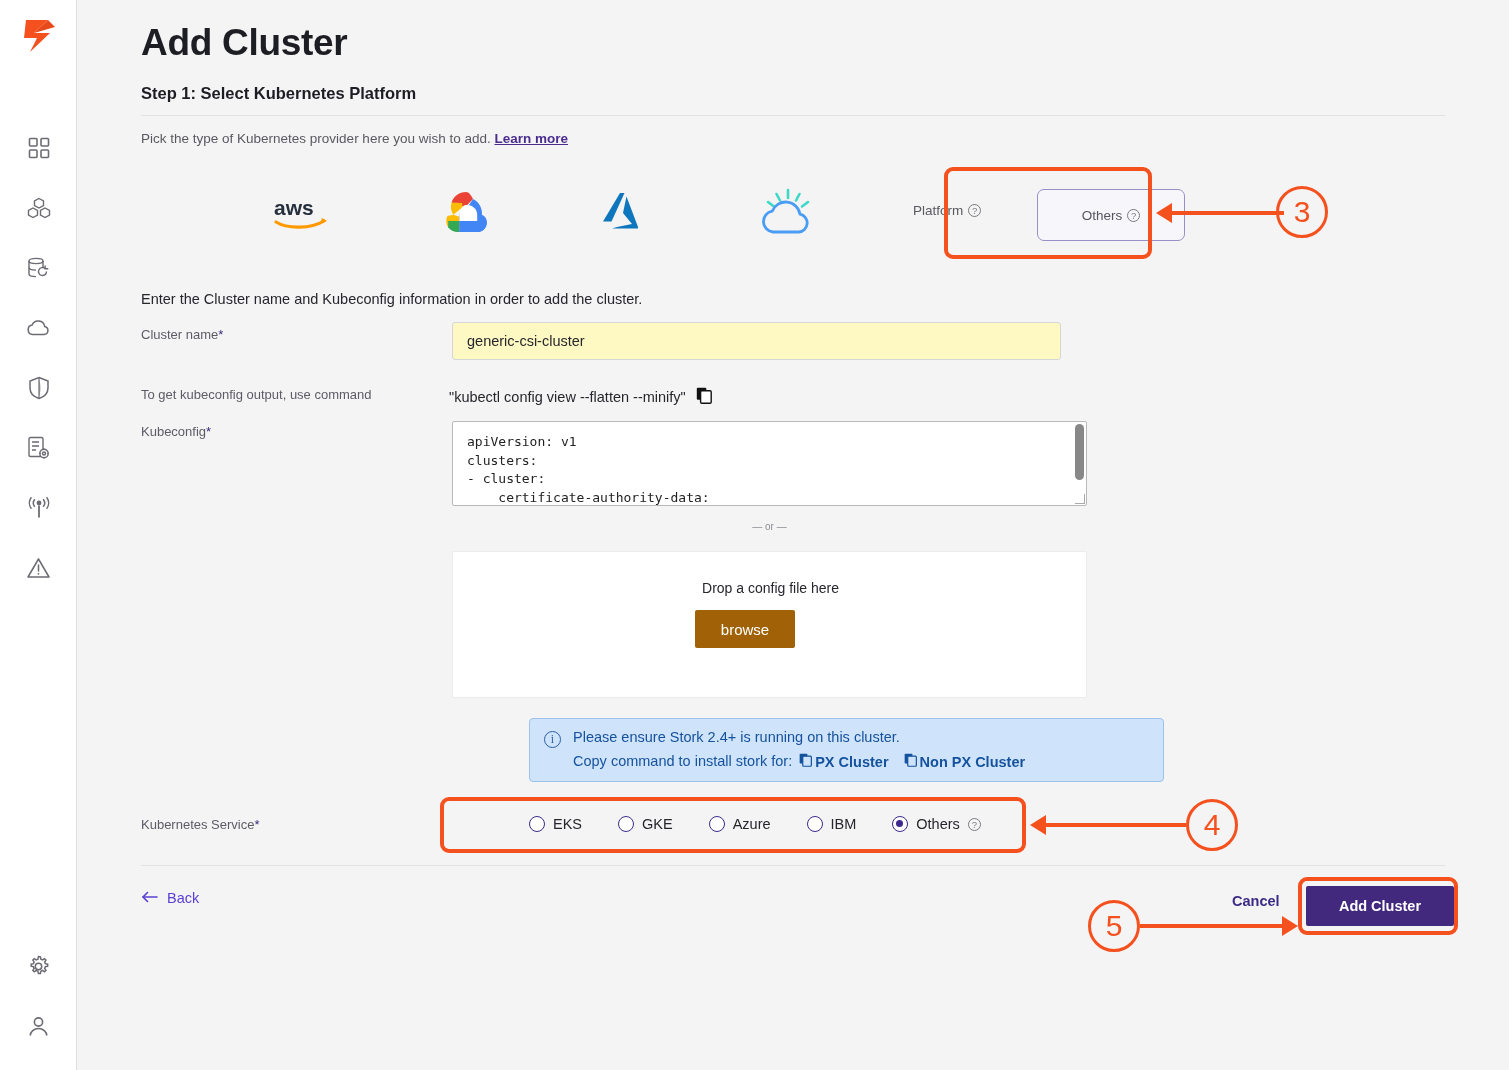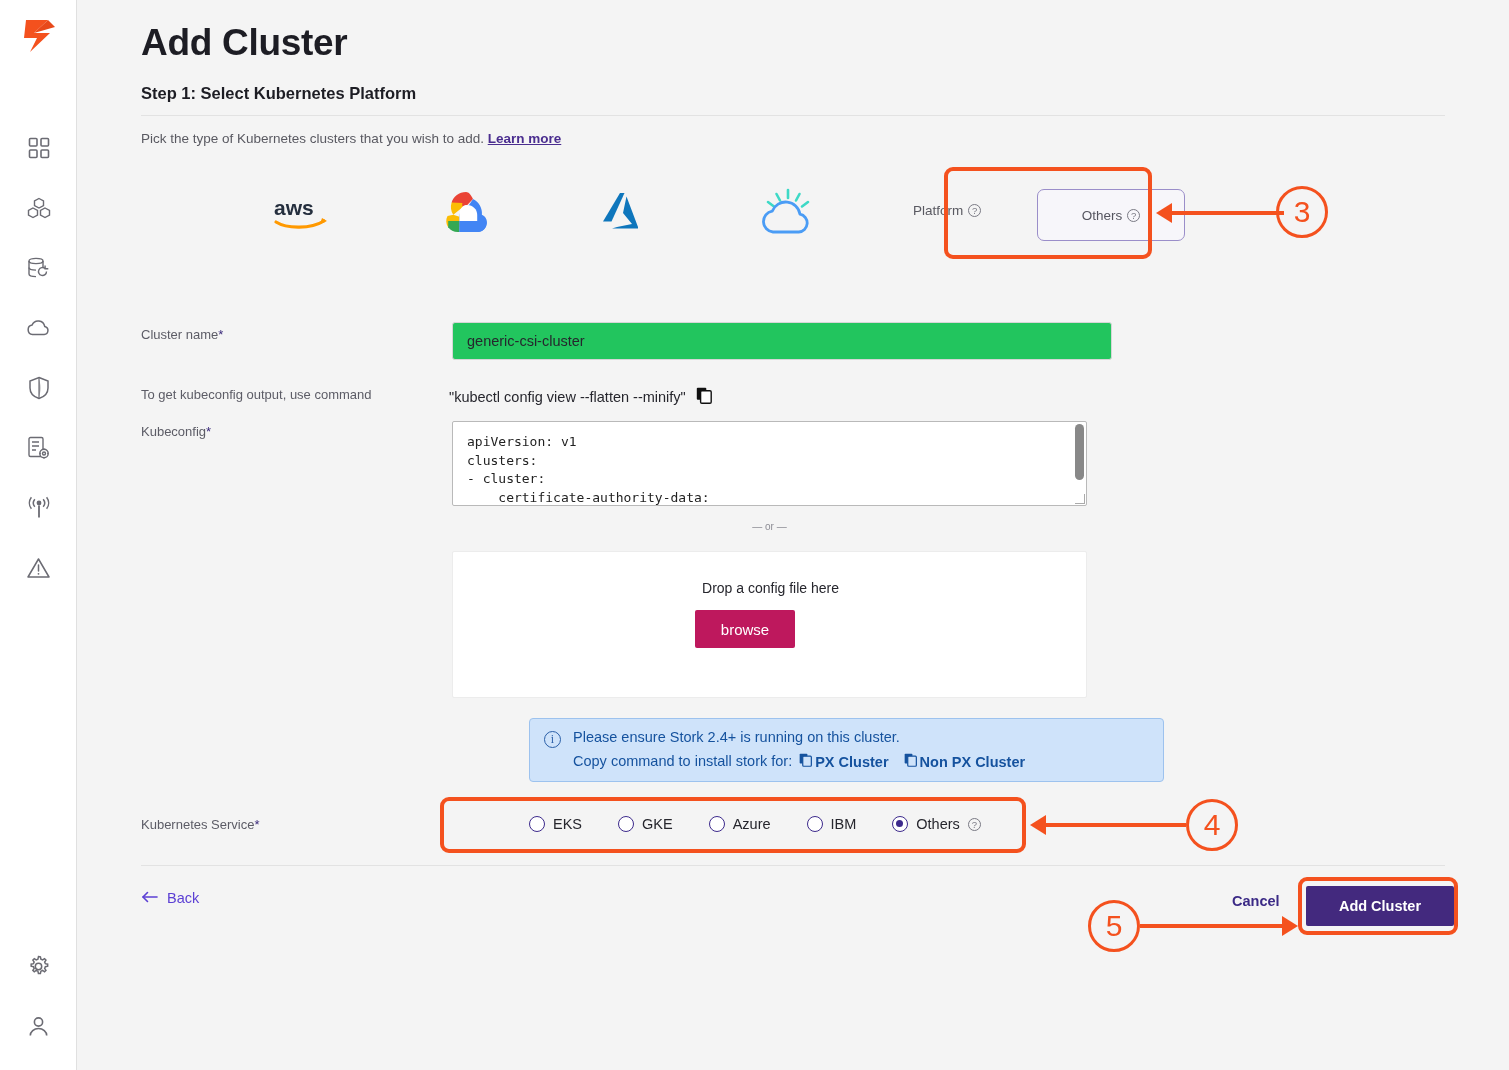--- a/index.html
+++ b/index.html
@@ -93,22 +93,22 @@
     position: absolute; left: 64px; top: 291px;
     font-size: 14.5px; color: #26262d;
   }
   .f-label {
     position: absolute; left: 64px;
     font-size: 13px; color: #5c5c66;
   }
   .f-label .req { color: #3a2a7a; }
   .txt-input {
     position: absolute; left: 375px; top: 322px;
-    width: 660px; height: 38px;
-    background: #22c55e; border: 1px solid #d6d6d6; border-radius: 3px;
+    width: 609px; height: 38px;
+    background: #fef9c3; border: 1px solid #d6d6d6; border-radius: 3px;
     font-size: 14.5px; color: #26262d;
     padding: 0 14px; line-height: 36px;
   }
   .cmd-text {
     position: absolute; left: 372px; top: 387px;
     font-size: 14.5px; color: #26262d;
     display: flex; align-items: center; gap: 10px;
   }
   .kube-box {
     position: absolute; left: 375px; top: 421px;
@@ -140,21 +140,21 @@
     width: 635px; height: 147px;
     background: #fff; border: 1px solid #ececec; border-radius: 2px;
   }
   .drop-text {
     position: absolute; left: 0; top: 28px; width: 635px;
     text-align: center; font-size: 14px; color: #26262d;
   }
   .browse-btn {
     position: absolute; left: 242px; top: 58px;
     width: 100px; height: 38px;
-    background: #be185d; color: #fff; border: none; border-radius: 2px;
+    background: #a16207; color: #fff; border: none; border-radius: 2px;
     font-size: 15px; font-family: "Liberation Sans", sans-serif;
     cursor: pointer;
     padding-left: 6px;
   }
   .info-box {
     position: absolute; left: 452px; top: 718px;
     width: 635px; height: 64px;
     background: #cfe3fa; border: 1px solid #9dc2ee; border-radius: 4px;
   }
   .info-i {
@@ -364,21 +364,21 @@
       </div>
     </div>
   </div>
 
   <div class="main">
 
     <div class="page-title">Add Cluster</div>
     <div class="step-title">Step 1: Select Kubernetes Platform</div>
     <div class="hr1"></div>
     <div class="subtitle">
-      <span>Pick the type of Kubernetes clusters that you wish to add.</span>
+      <span>Pick the type of Kubernetes provider here you wish to add.</span>
       <a href="#">Learn more</a>
     </div>
 
     <div class="provider-row">
 
       <div class="provider p-aws">
         <span>
           <svg width="62" height="40" viewBox="0 0 62 40">
             <text x="4" y="22" font-family="Liberation Sans, sans-serif" font-size="21" font-weight="bold" fill="#252f3e">aws</text>
             <path d="M6 29 C17 36 41 36 54 28" stroke="#f90" stroke-width="3.2" fill="none" stroke-linecap="round"></path>
@@ -430,20 +430,21 @@
         <span>Platform</span>
         <span class="qmark">?</span>
       </div>
 
       <div class="others-btn">
         <span>Others</span>
         <span class="qmark">?</span>
       </div>
     </div>
 
+    <div class="form-intro">Enter the Cluster name and Kubeconfig information in order to add the cluster.</div>
 
     <div class="f-label" style="top:327px;">
       <span>Cluster name</span><span class="req">*</span>
     </div>
     <input class="txt-input" type="text" value="generic-csi-cluster" style="">
 
     <div class="f-label" style="top:387px;">To get kubeconfig output, use command</div>
     <div class="cmd-text">
       <span>"kubectl config view --flatten --minify"</span>
       <span>

